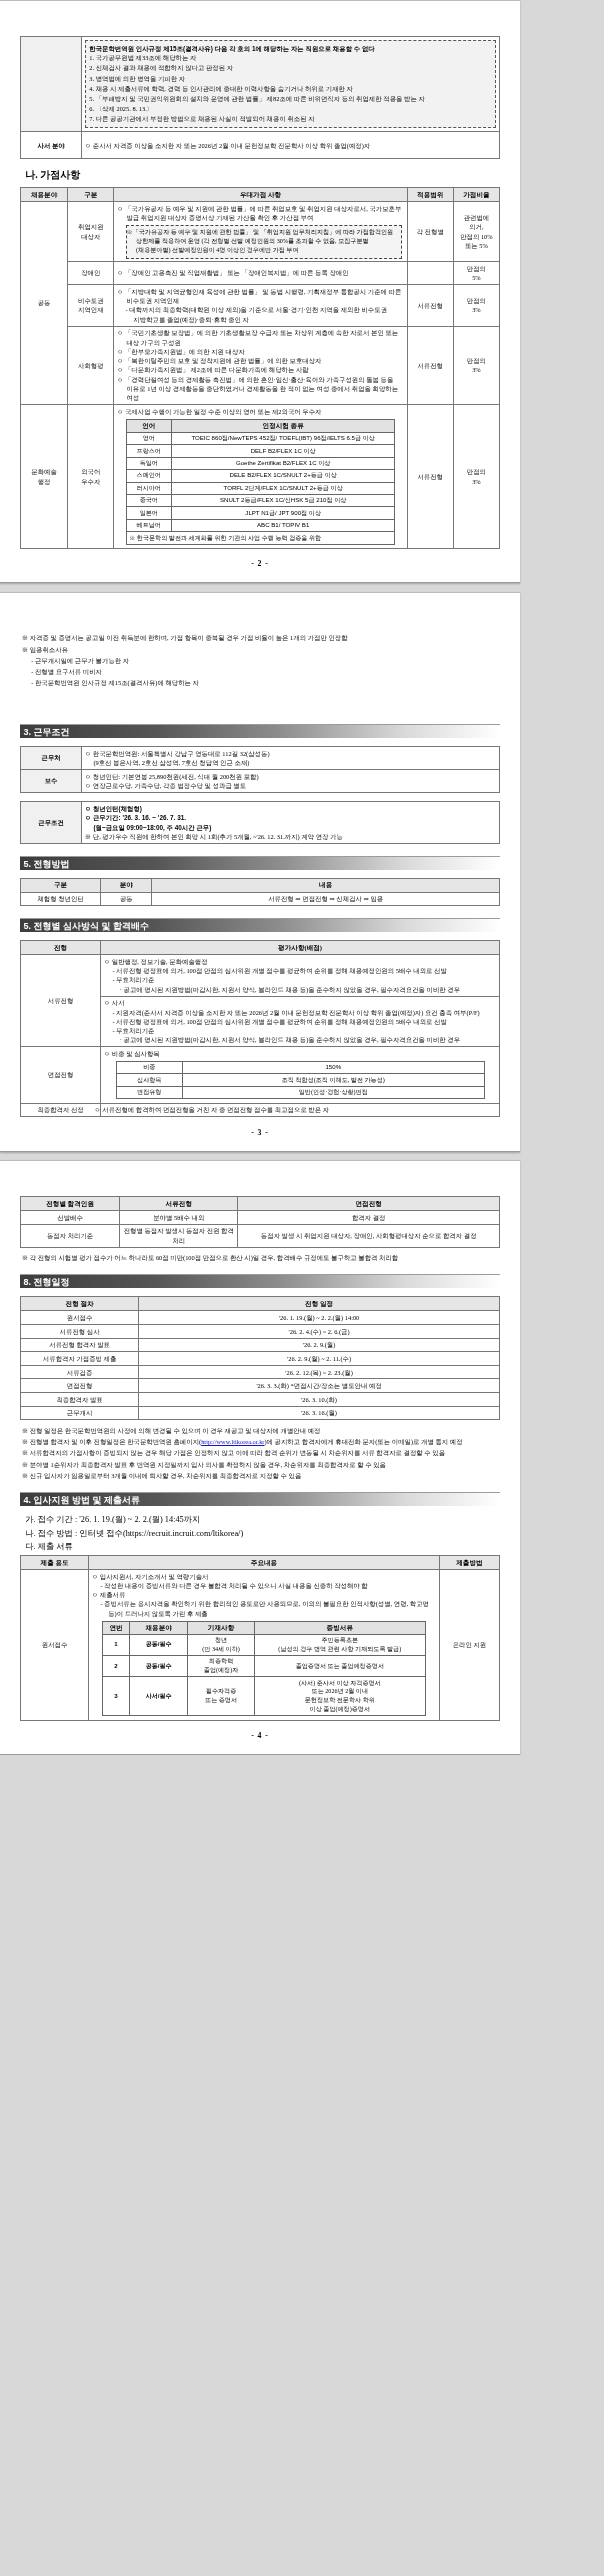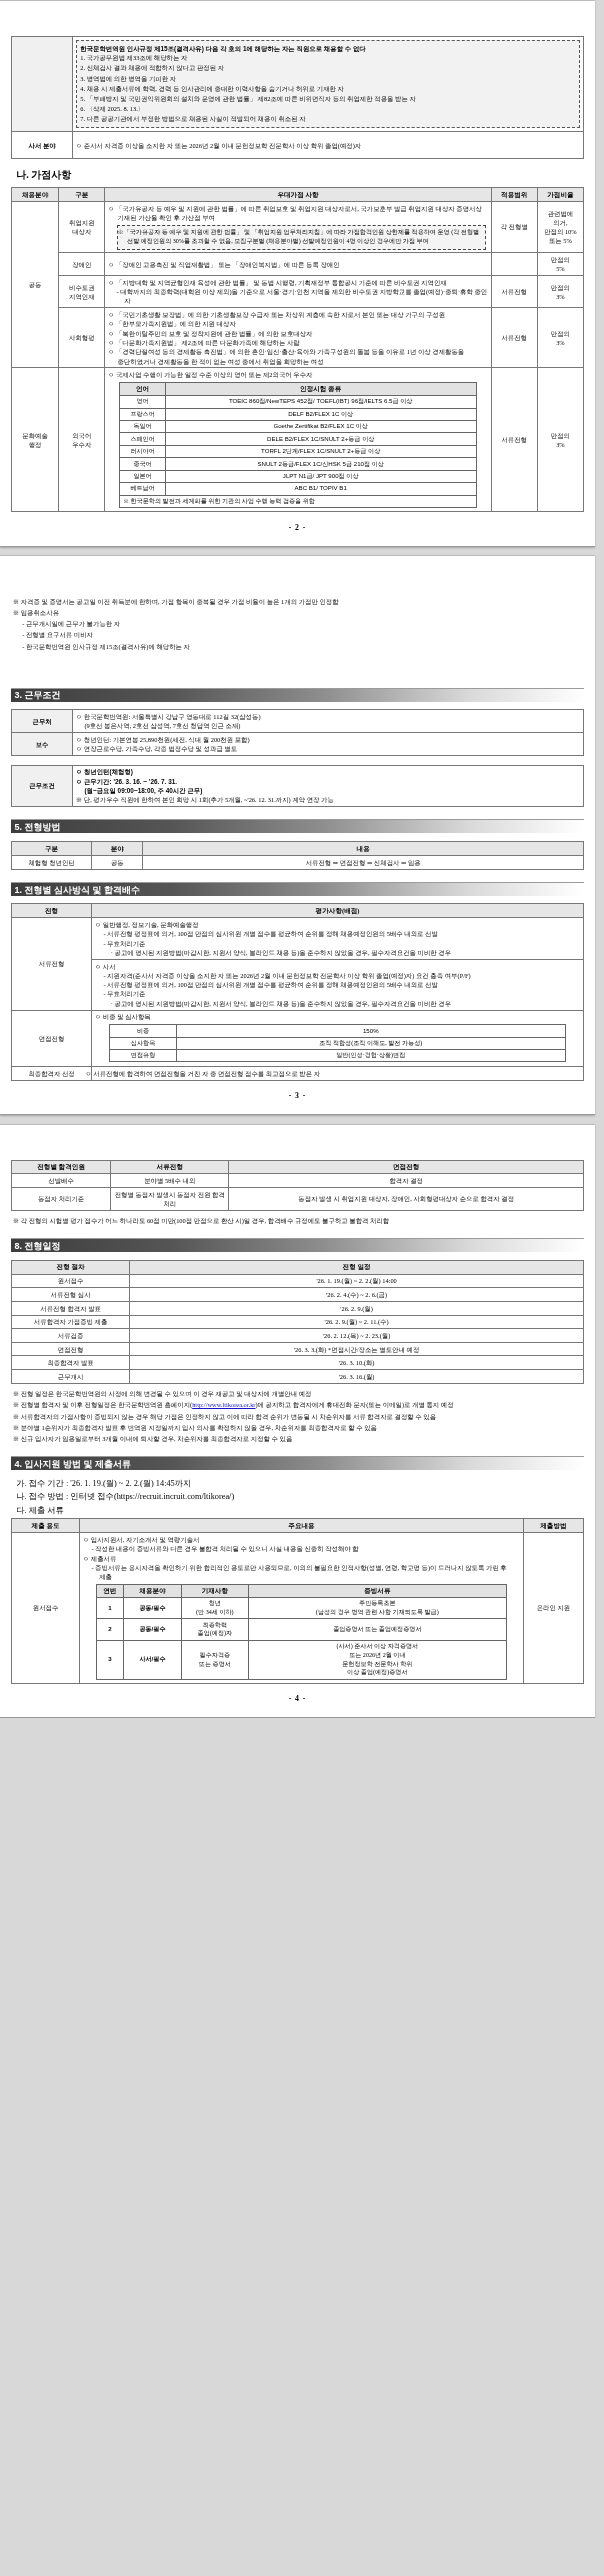--- a/index.html
+++ b/index.html
@@ -6,24 +6,24 @@
     margin: 0;
     padding: 0;
     background: #d8d8d8;
   }
   body {
     width: 604px;
     font-family: "Liberation Serif", "DejaVu Serif", serif;
     color: #000;
   }
   .page {
-    width: 595px;
+    width: 520px;
     background: #ffffff;
     box-sizing: border-box;
-    padding: 0 11px;
+    padding: 0 20px;
     position: relative;
     border-top: 0.9px solid #bcbcbc;
     border-bottom: 0.9px solid #9a9a9a;
     box-shadow: 0 0.9px 1.7px rgba(0,0,0,0.25);
   }
   .page-gap { height: 8.6px; background: #d8d8d8; }
 
   .pagenum {
     text-align: center;
     font-size: 7.8px;
@@ -366,21 +366,21 @@
     </tr>
     <tr>
       <td class="ctr">체험형 청년인턴</td>
       <td class="ctr">공동</td>
       <td class="ctr">서류전형 ⇒ 면접전형 ⇒ 신체검사 ⇒ 임용</td>
     </tr>
   </tbody>
     </table>
 
   <div class="sec-bar">
-    <span>1. 전형별 심사방식 및 합격배수</span>
+    <span>5. 전형별 심사방식 및 합격배수</span>
   </div>
 
   <table class="doc">
     <tbody>
         <tr>
       <th style="width:74px;">전형</th>
       <th>평가사항(배점)</th>
     </tr>
     <tr>
       <td class="ctr" rowspan="2">서류전형</td>

